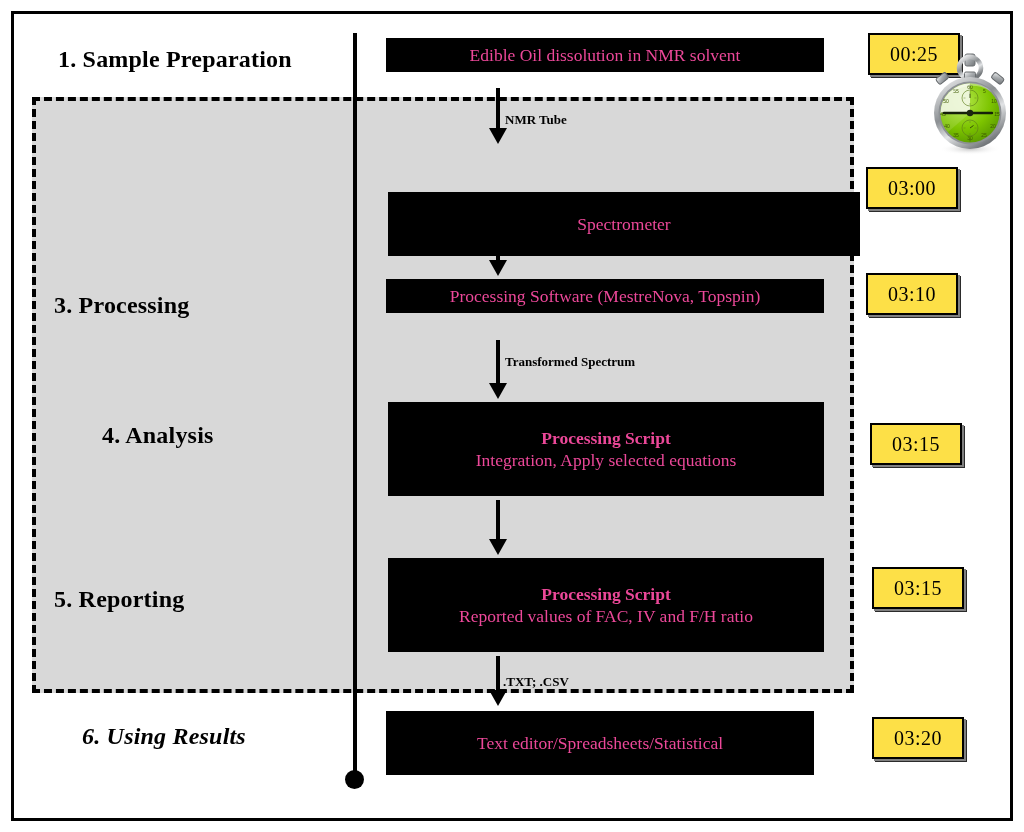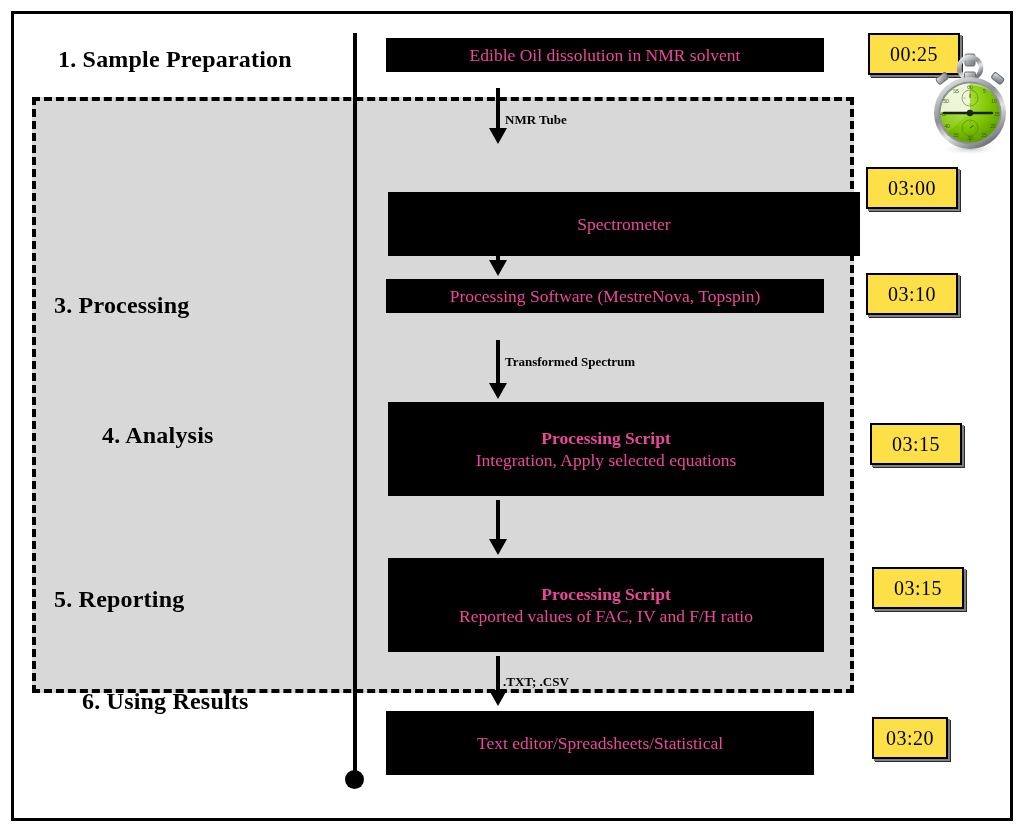--- a/index.html
+++ b/index.html
@@ -147,21 +147,21 @@
 
   <div class="stage-label" style="left:58px; top:46px;">1. Sample Preparation</div>
 
 
   <div class="stage-label" style="left:54px; top:292px;">3. Processing</div>
 
   <div class="stage-label" style="left:54px; top:422px;margin-left:48px;">4. Analysis</div>
 
   <div class="stage-label" style="left:54px; top:586px;">5. Reporting</div>
 
-  <div class="stage-label" style="left:82px; top:688px;">6. Using Results</div>
+  <div class="stage-label" style="left:82px; top:723px;font-style:italic;">6. Using Results</div>
 
   <div class="proc-box" style="left:386px; top:38px; width:438px; height:34px;">
     <span class="bx-single">Edible Oil dissolution in NMR solvent</span>
   </div>
 
   <div class="arrow-shaft" style="left:496px; top:88px; height:44px;"></div>
   <div class="arrow-head" style="left:489px; top:128px;"></div>
   <div class="arrow-label" style="left:505px; top:112px;">NMR Tube</div>
 
   <div class="proc-box" style="left:388px; top:156px; width:472px; height:64px;margin-top:36px;">
@@ -214,21 +214,21 @@
   </div>
 
   <div class="timer-box" style="left:870px; top:423px; width:92px; height:42px;">
     <span>03:15</span>
   </div>
 
   <div class="timer-box" style="left:872px; top:567px; width:92px; height:42px;">
     <span>03:15</span>
   </div>
 
-  <div class="timer-box" style="left:872px; top:717px; width:76px; height:42px;">
+  <div class="timer-box" style="left:872px; top:717px; width:92px; height:42px;">
     <span>03:20</span>
   </div>
 
   <div class="stopwatch">
     <svg width="96" height="108" viewBox="0 0 96 108" xmlns="http://www.w3.org/2000/svg">
       <defs>
         <linearGradient id="metal" x1="0" y1="0" x2="0.6" y2="1">
           <stop offset="0%" stop-color="#fdfdfd"></stop>
           <stop offset="22%" stop-color="#c9cbcd"></stop>
           <stop offset="48%" stop-color="#8c9093"></stop>

